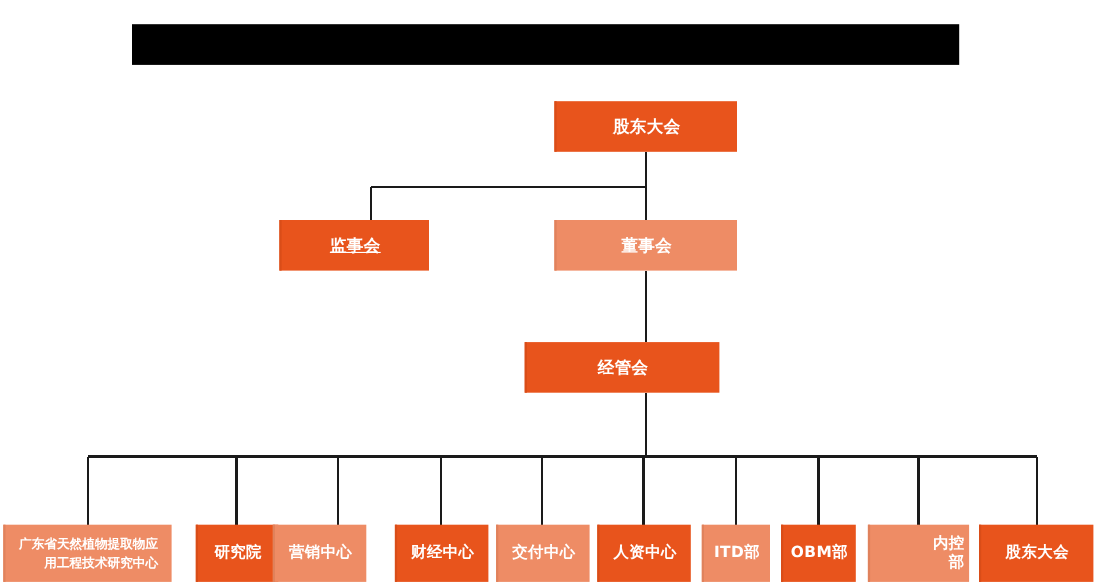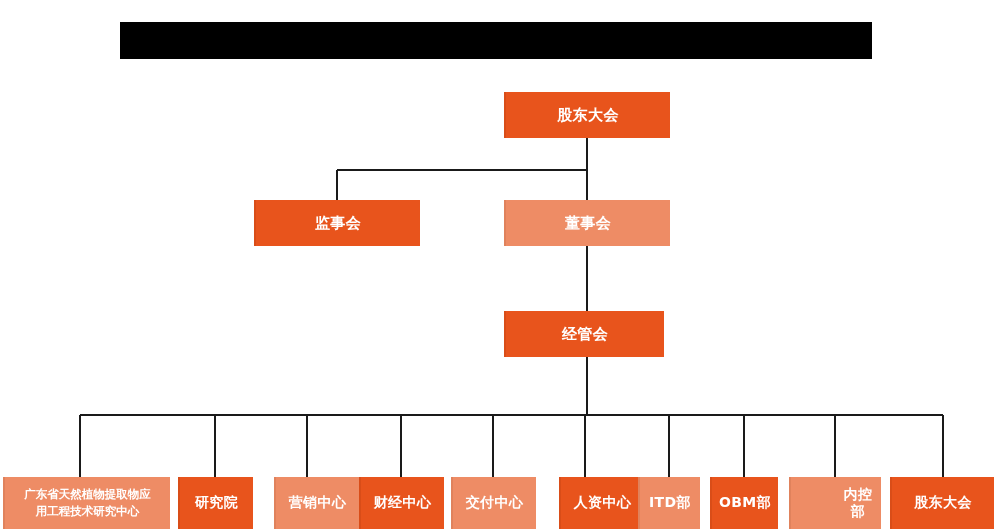--- a/index.html
+++ b/index.html
@@ -39,21 +39,21 @@
     height: 532px;
     pointer-events: none;
   }
   
   .node {
     position: absolute;
     box-sizing: border-box;
     display: flex;
     align-items: center;
     justify-content: center;
-    text-align: center;
+    text-align: right;
     color: #ffffff;
     line-height: 1.25;
     letter-spacing: 0.4px;
     font-weight: 700;
     z-index: 3;
   }
   .node.fill-dark  { background: #e8541c; border-left: 2px solid #d94d18; }
   .node.fill-light { background: #ee8c65; border-left: 2px solid #e0825c; }
 
   .node .node-label {
@@ -94,46 +94,46 @@
         <line x1="744" y1="415" x2="744" y2="477"></line>
         <line x1="835" y1="415" x2="835" y2="477"></line>
         <line x1="943" y1="415" x2="943" y2="477"></line>
       </g>
   </svg>
 
   <div id="nodes-layer">
       <div class="node lvl-1 fill-dark" style="left: 504px; top: 92px; width: 166px; height: 46px;">
         <span class="node-label">股东大会</span>
       </div>
-      <div class="node lvl-2 fill-dark" style="left: 254px; top: 200px; width: 166px; height: 46px;">
+      <div class="node lvl-2 fill-dark" style="left: 254px; top: 200px; width: 136px; height: 46px; text-decoration: underline;">
         <span class="node-label">监事会</span>
       </div>
       <div class="node lvl-2 fill-light" style="left: 504px; top: 200px; width: 166px; height: 46px;">
         <span class="node-label">董事会</span>
       </div>
-      <div class="node lvl-3 fill-dark" style="left: 504px; top: 311px; width: 160px; height: 46px;">
+      <div class="node lvl-3 fill-dark" style="left: 477px; top: 311px; width: 177px; height: 46px;">
         <span class="node-label">经管会</span>
       </div>
-      <div class="node lvl-4 fill-light small" style="left: 3px; top: 477px; width: 167px; height: 52px;">
+      <div class="node lvl-4 fill-light small" style="left: 3px; top: 477px; width: 153px; height: 52px;">
         <span class="node-label">广东省天然植物提取物应
 用工程技术研究中心</span>
       </div>
       <div class="node lvl-4 fill-dark" style="left: 178px; top: 477px; width: 75px; height: 52px;">
         <span class="node-label">研究院</span>
       </div>
-      <div class="node lvl-4 fill-light" style="left: 274px; top: 477px; width: 85px; height: 52px;">
+      <div class="node lvl-4 fill-light" style="left: 248px; top: 477px; width: 85px; height: 52px;">
         <span class="node-label">营销中心</span>
       </div>
       <div class="node lvl-4 fill-dark" style="left: 359px; top: 477px; width: 85px; height: 52px;">
         <span class="node-label">财经中心</span>
       </div>
       <div class="node lvl-4 fill-light" style="left: 451px; top: 477px; width: 85px; height: 52px;">
         <span class="node-label">交付中心</span>
       </div>
-      <div class="node lvl-4 fill-dark" style="left: 543px; top: 477px; width: 85px; height: 52px; margin-left: 16px;">
+      <div class="node lvl-4 fill-dark" style="left: 543px; top: 477px; width: 85px; height: 52px;">
         <span class="node-label">人资中心</span>
       </div>
       <div class="node lvl-4 fill-light" style="left: 638px; top: 477px; width: 62px; height: 52px;">
         <span class="node-label">ITD部</span>
       </div>
       <div class="node lvl-4 fill-dark" style="left: 710px; top: 477px; width: 68px; height: 52px;">
         <span class="node-label">OBM部</span>
       </div>
       <div class="node lvl-4 fill-light" style="left: 789px; top: 477px; width: 92px; height: 52px; padding-left: 44px;">
         <span class="node-label">内控部</span>

